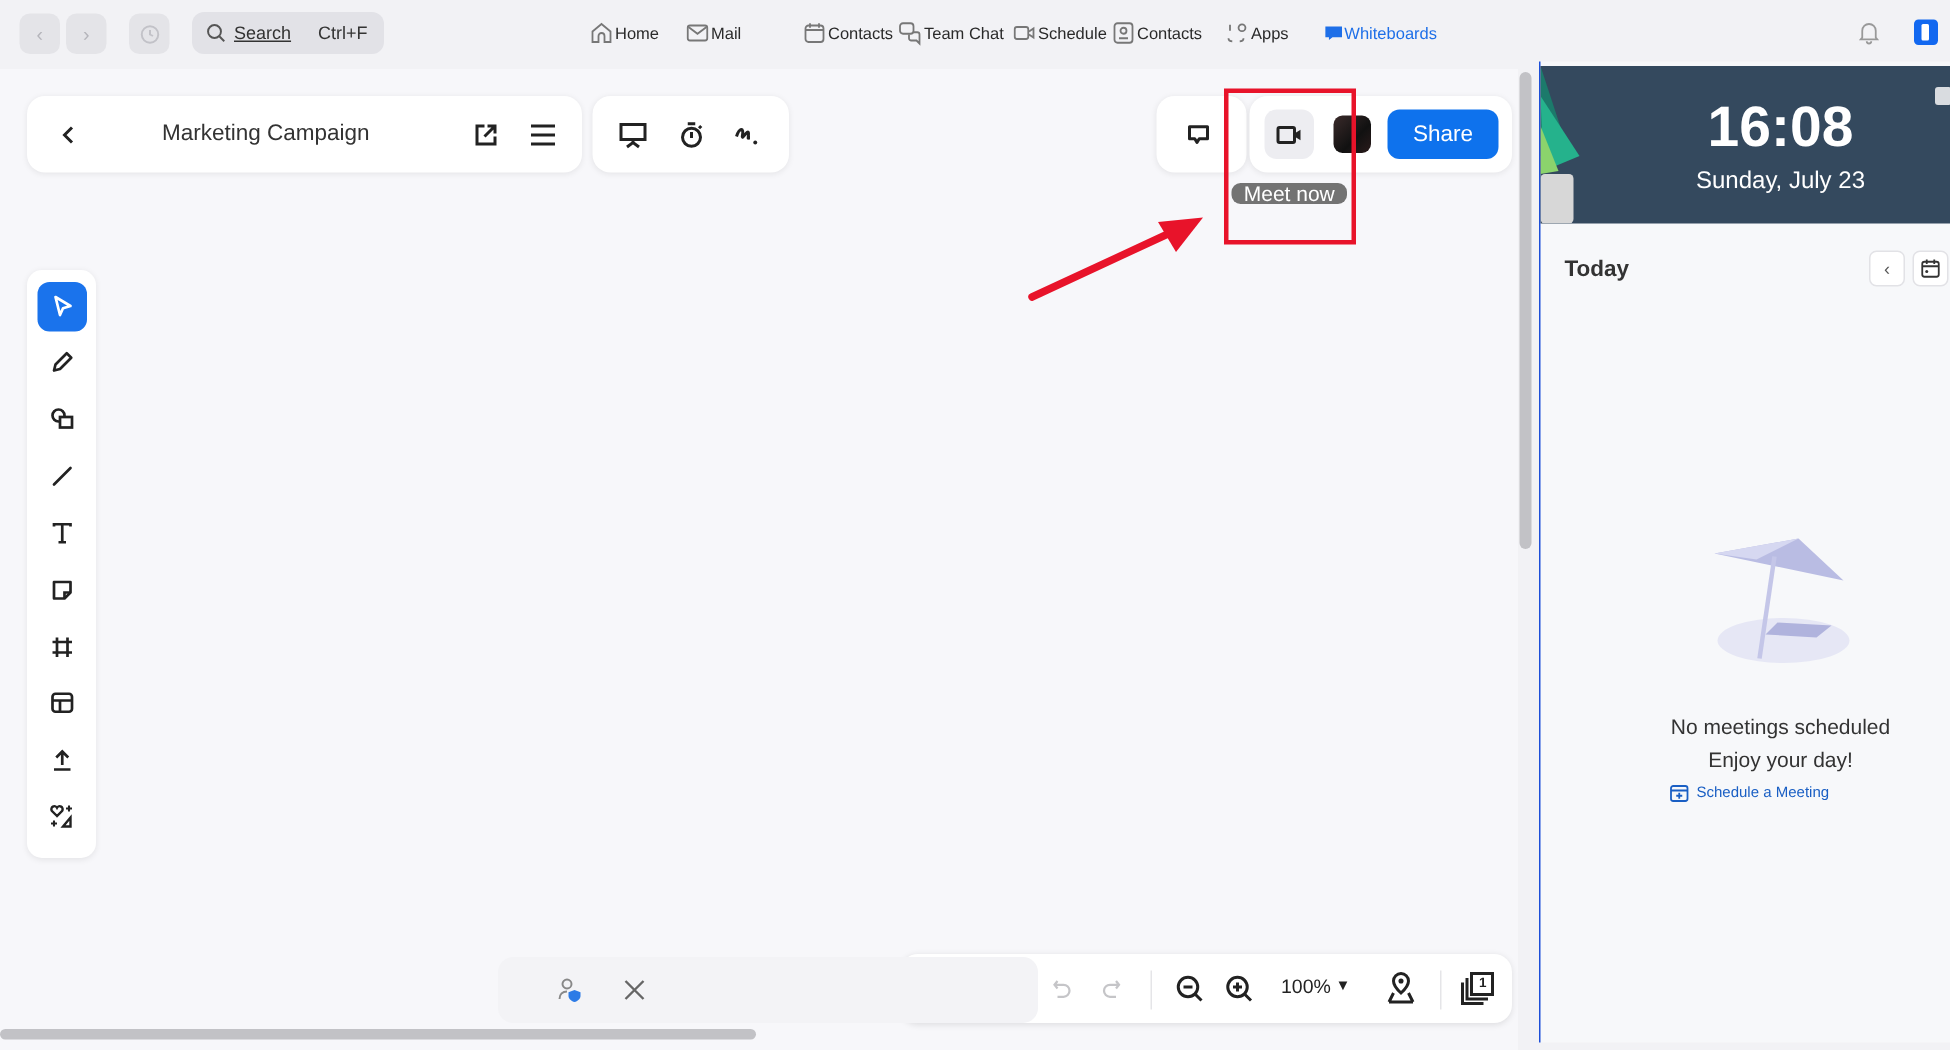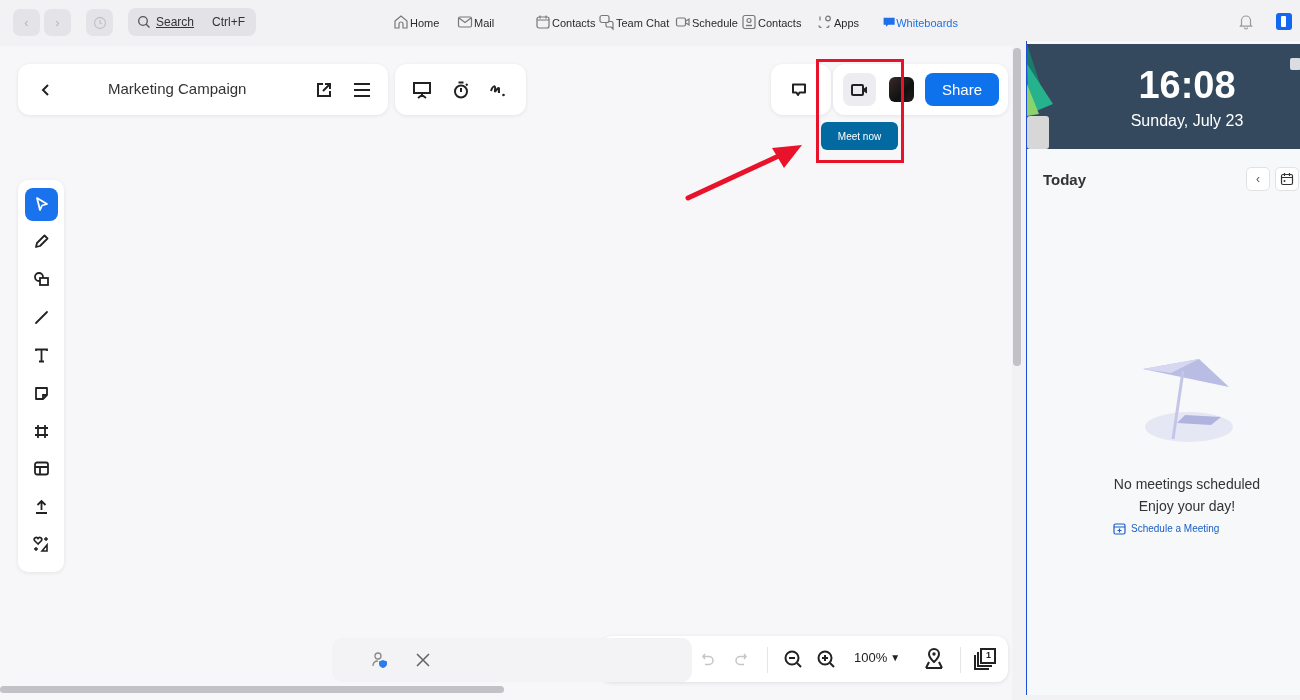--- a/index.html
+++ b/index.html
@@ -19,21 +19,21 @@
   .panelbtn::after { content: ""; position: absolute; left: 5px; top: 3px; width: 5px; height: 11px; background: #fff; border-radius: 1px; }
 
   .canvas { position: absolute; left: 0; top: 46px; width: 1012px; height: 654px; background: #f7f7fa; }
   .card { position: absolute; background: #fff; border-radius: 12px; box-shadow: 0 1px 4px rgba(0,0,0,0.08); }
   .iconbtn { position: absolute; display: flex; align-items: center; justify-content: center; }
   .title-text { position: absolute; left: 108px; top: 80px; font-size: 15px; color: #333; }
   .vscroll { position: absolute; left: 1013px; top: 48px; width: 8px; height: 318px; border-radius: 4px; background: #c2c2c6; }
   .hscroll { position: absolute; left: 0; top: 686px; width: 504px; height: 7px; border-radius: 4px; background: #c2c2c6; }
 
   .share-btn { position: absolute; left: 925px; top: 73px; width: 74px; height: 33px; border-radius: 8px; background: #0e72ed; color: #fff; font-size: 15px; border: none; display: flex; align-items: center; justify-content: center; }
-  .tooltip { position: absolute; left: 821px; top: 122px; width: 77px; height: 28px; border-radius: 6px; background: #0369a1; color: #fff; font-size: 10px; display: flex; align-items: center; justify-content: center; }
+  .tooltip { position: absolute; left: 821px; top: 122px; width: 77px; height: 14px; border-radius: 6px; background: #737373; color: #fff; font-size: 14px; display: flex; align-items: center; justify-content: center; }
   .redbox { position: absolute; left: 816px; top: 59px; width: 88px; height: 104px; border: 3px solid #e8132a; }
 
   .toolbar { position: absolute; left: 18px; top: 180px; width: 46px; height: 392px; background: #fff; border-radius: 10px; box-shadow: 0 1px 4px rgba(0,0,0,0.08); }
   .tool { position: absolute; left: 7px; width: 33px; height: 33px; border-radius: 8px; display: flex; align-items: center; justify-content: center; }
   .tool.active { background: #1a73ec; }
   .tool svg { width: 19px; height: 19px; }
 
   .privacy { position: absolute; left: 332px; top: 638px; width: 360px; height: 44px; background: #f3f3f6; border-radius: 10px; display: flex; align-items: center; font-size: 15px; color: #777; }
   .zoombar { position: absolute; left: 600px; top: 636px; width: 408px; height: 46px; background: #fff; border-radius: 12px; box-shadow: 0 1px 4px rgba(0,0,0,0.1); }
 

